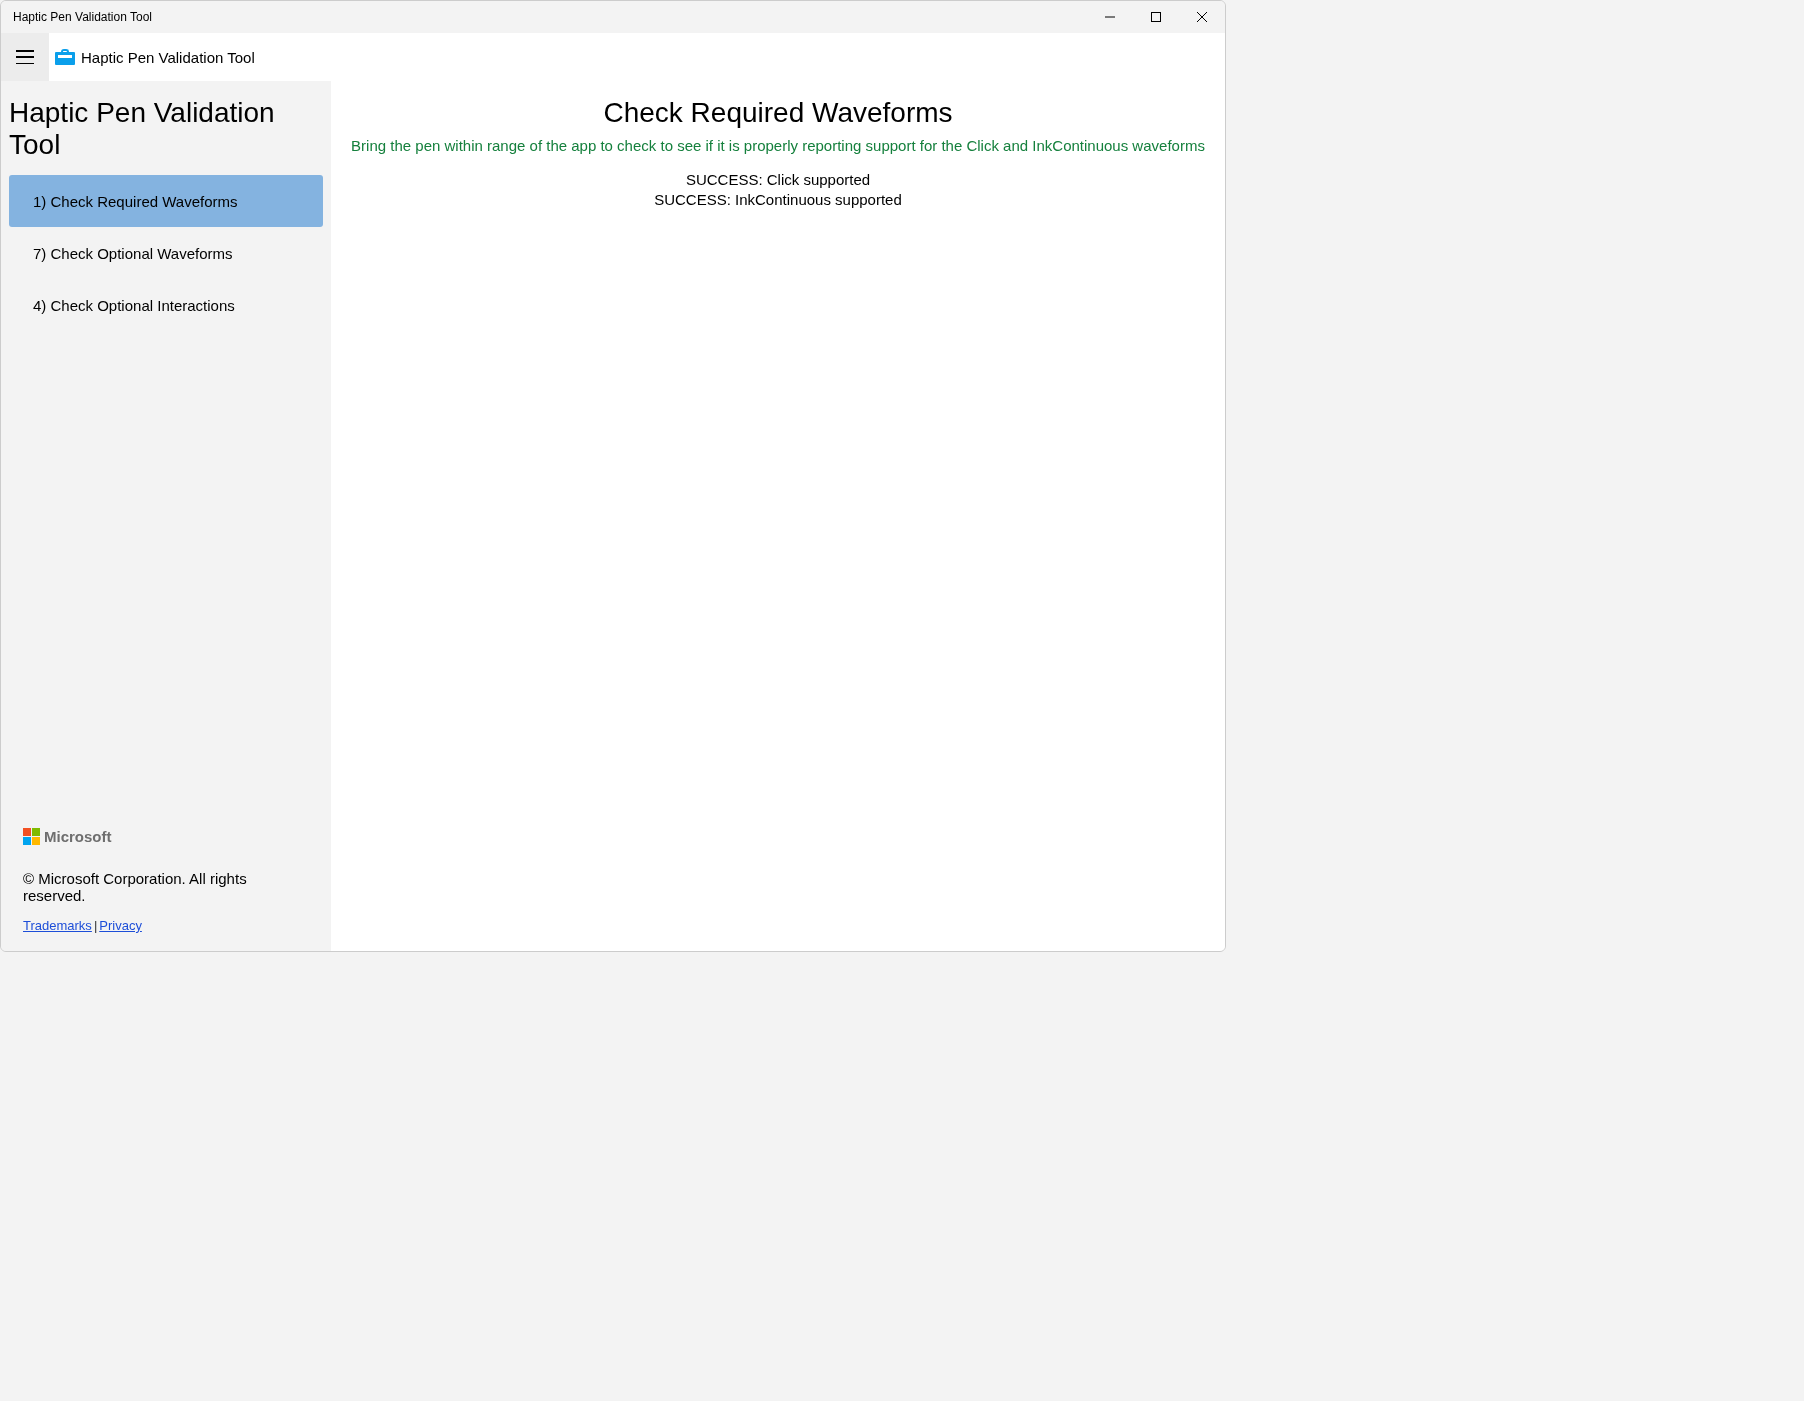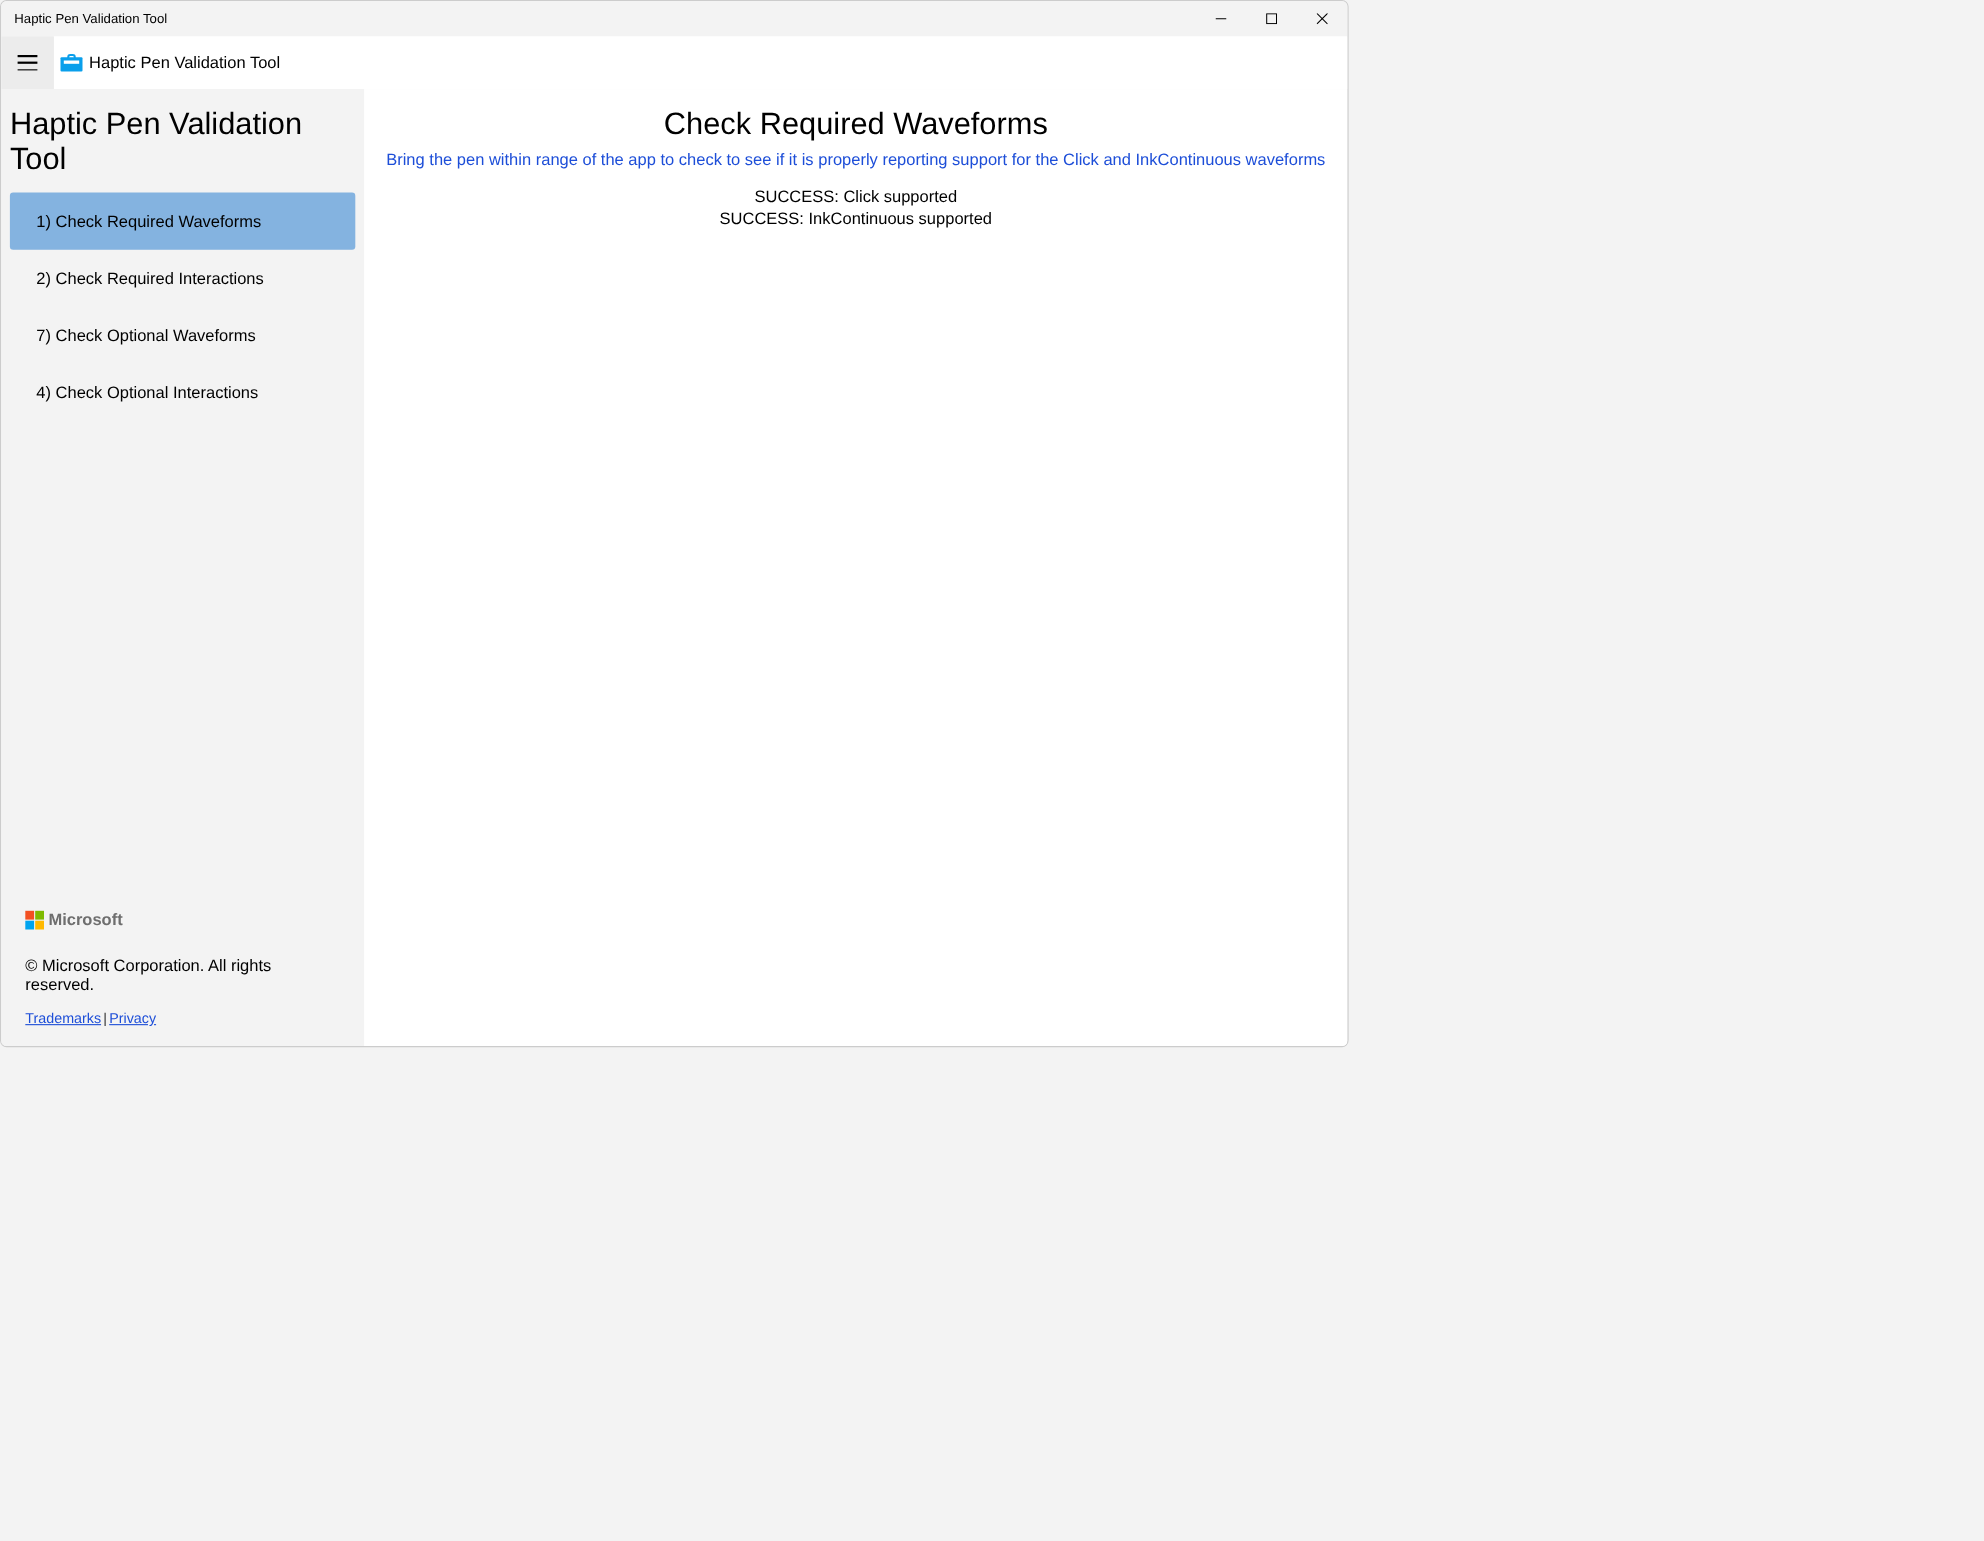--- a/index.html
+++ b/index.html
@@ -198,21 +198,21 @@
       text-align: center;
     }
     .main-heading {
       font-size: 28px;
       font-weight: 400;
       color: #000;
       margin-bottom: 8px;
     }
     .main-desc {
       font-size: 15px;
-      color: #1d4ed8;
+      color: #15803d;
       margin-bottom: 16px;
     }
     .result-line {
       font-size: 15px;
       color: #000;
       line-height: 1.3;
     }
   </style>
 </head>
 <body>
@@ -254,23 +254,20 @@
   </div>
   <span class="header-app-title">Haptic Pen Validation Tool</span>
 </div>
 
 <div class="body-area">
   <div class="sidebar">
     <div class="sidebar-title">Haptic Pen Validation Tool</div>
     <div class="sidebar-items">
       <div class="sidebar-item selected">
         <span>1) Check Required Waveforms</span>
-      </div>
-      <div class="sidebar-item">
-        <span>2) Check Required Interactions</span>
       </div>
       <div class="sidebar-item">
         <span>7) Check Optional Waveforms</span>
       </div>
       <div class="sidebar-item">
         <span>4) Check Optional Interactions</span>
       </div>
     </div>
     <div class="sidebar-footer">
       <div class="ms-logo">

